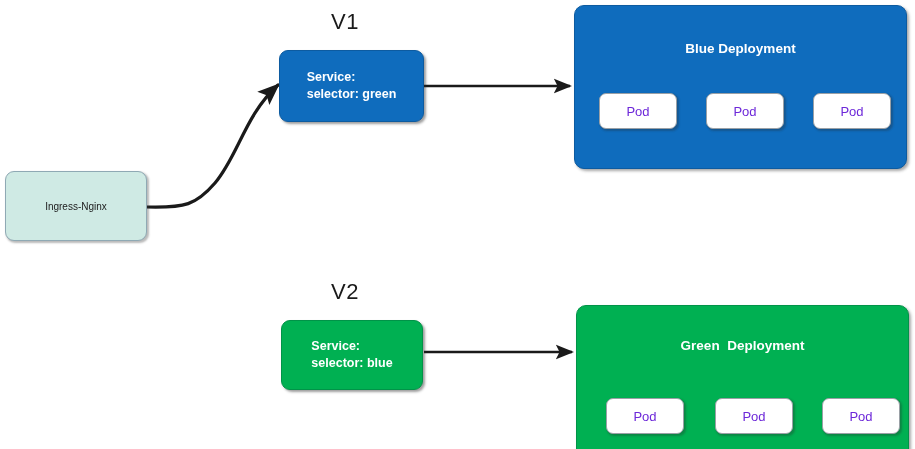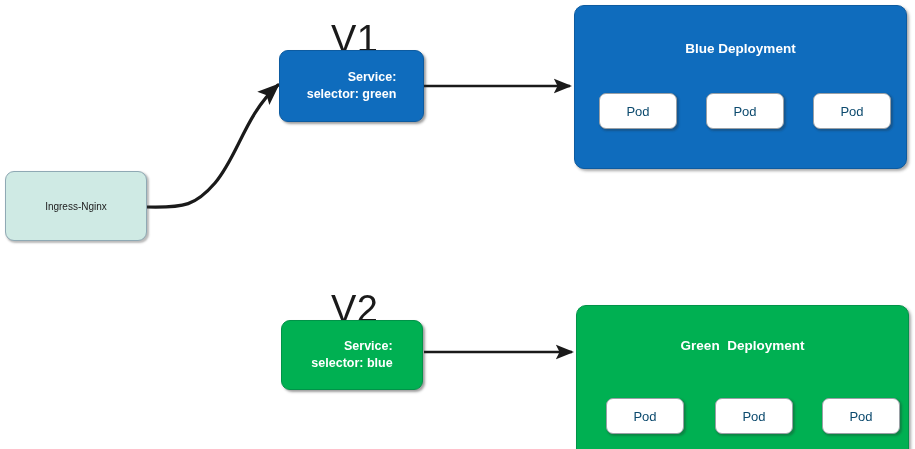--- a/index.html
+++ b/index.html
@@ -16,46 +16,45 @@
     height: 449px;
     background: #ffffff;
     overflow: hidden;
   }
   .node {
     position: absolute;
     box-sizing: border-box;
     display: flex;
     align-items: center;
     justify-content: center;
-    text-align: right;
+    text-align: left;
   }
 
   
   #ingress-node {
     left: 5px;
     top: 171px;
     width: 142px;
     height: 70px;
     background: #cfeae4;
     border: 1px solid #8fa9b4;
     border-radius: 9px;
     color: #212121;
     font-size: 10px;
     box-shadow: 1.5px 1.5px 2px rgba(60,60,60,0.35);
   }
 
   
   .version-label {
     position: absolute;
-    font-size: 38px;
+    font-size: 22px;
     color: #1a1a1a;
     letter-spacing: 0.5px;
     font-weight: 400;
     line-height: 1;
-    margin-top: 9px;
   }
   #version-label-v1 { left: 331px; top: 11px; }
   #version-label-v2 { left: 331px; top: 281px; }
 
   
   .service-box {
     border-radius: 9px;
     color: #ffffff;
     font-weight: bold;
     font-size: 12.5px;
@@ -120,21 +119,21 @@
   
   .pod {
     position: absolute;
     box-sizing: border-box;
     background: #ffffff;
     border: 1px solid #9aa0a6;
     border-radius: 7px;
     display: flex;
     align-items: center;
     justify-content: center;
-    color: #0c4a6e;
+    color: #6d28d9;
     font-size: 13px;
     height: 36px;
     width: 78px;
     box-shadow: 1.5px 1.5px 2px rgba(40,40,40,0.3);
   }
   #deployment-blue .pod { top: 87px; }
   #deployment-blue .pod.p0 { left: 24px; }
   #deployment-blue .pod.p1 { left: 131px; }
   #deployment-blue .pod.p2 { left: 238px; }
 

